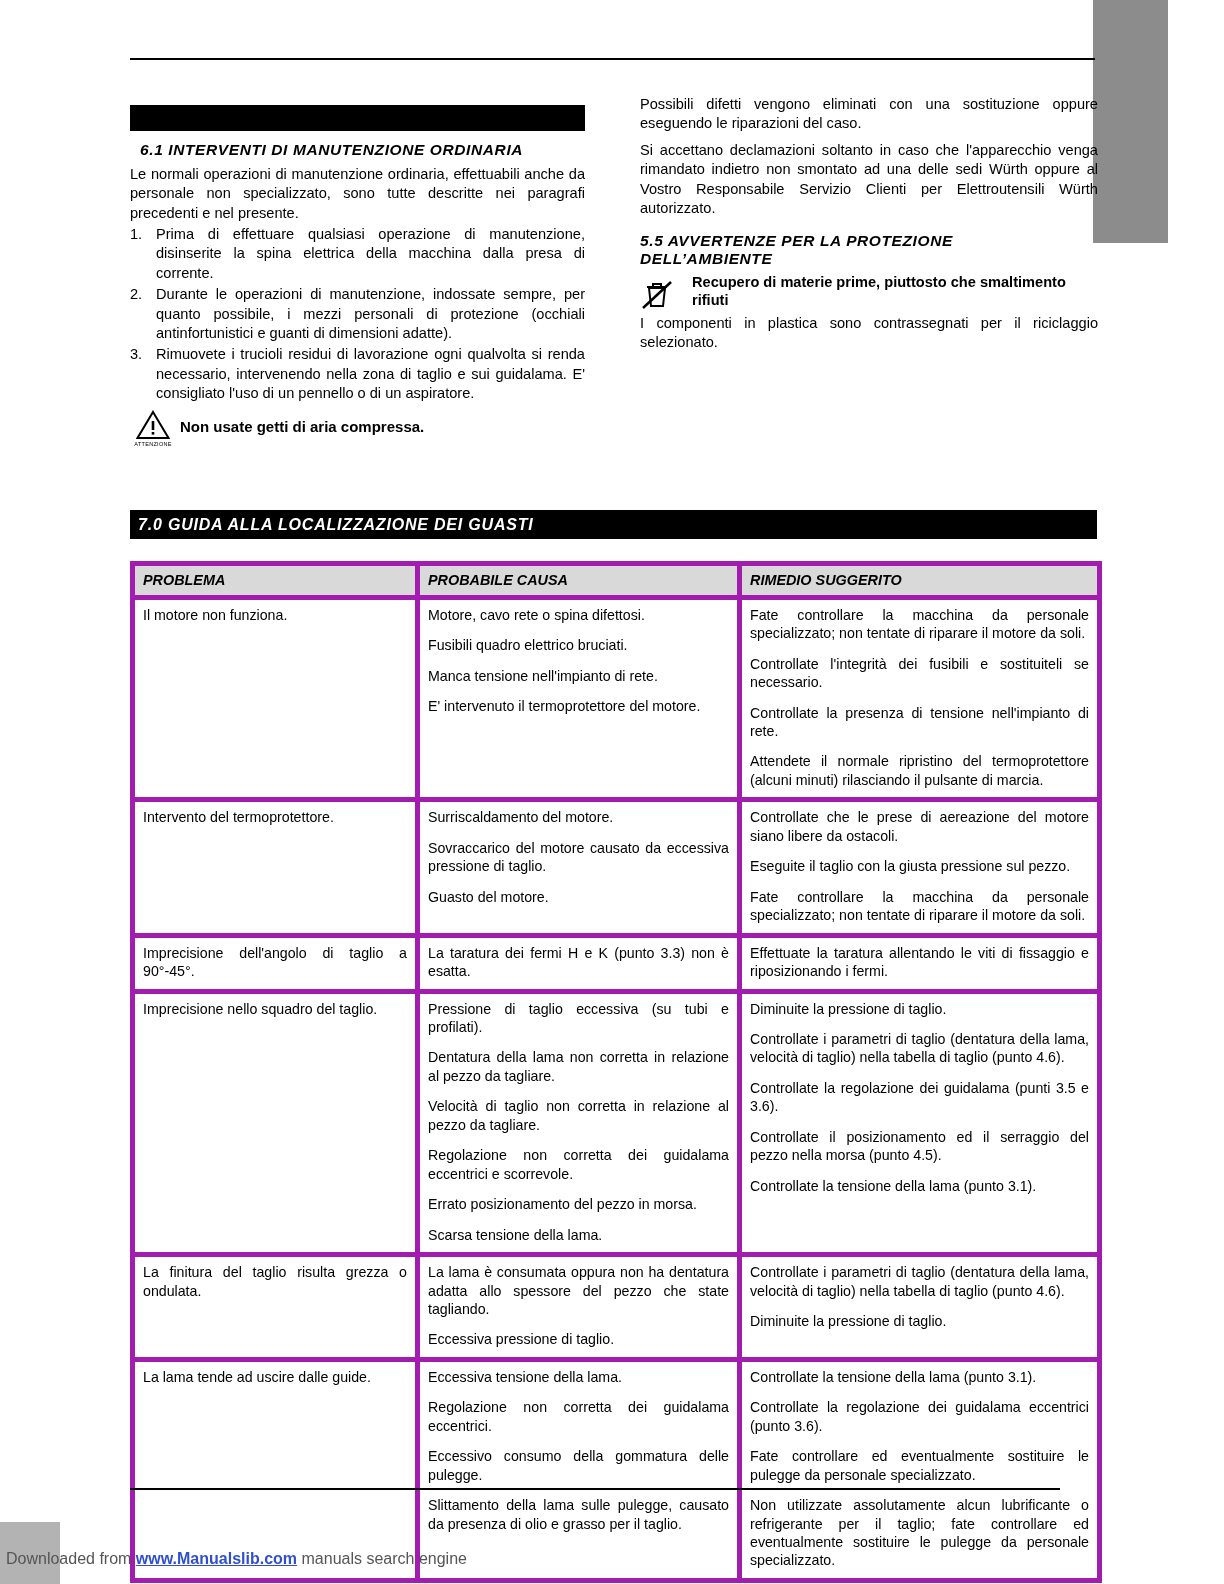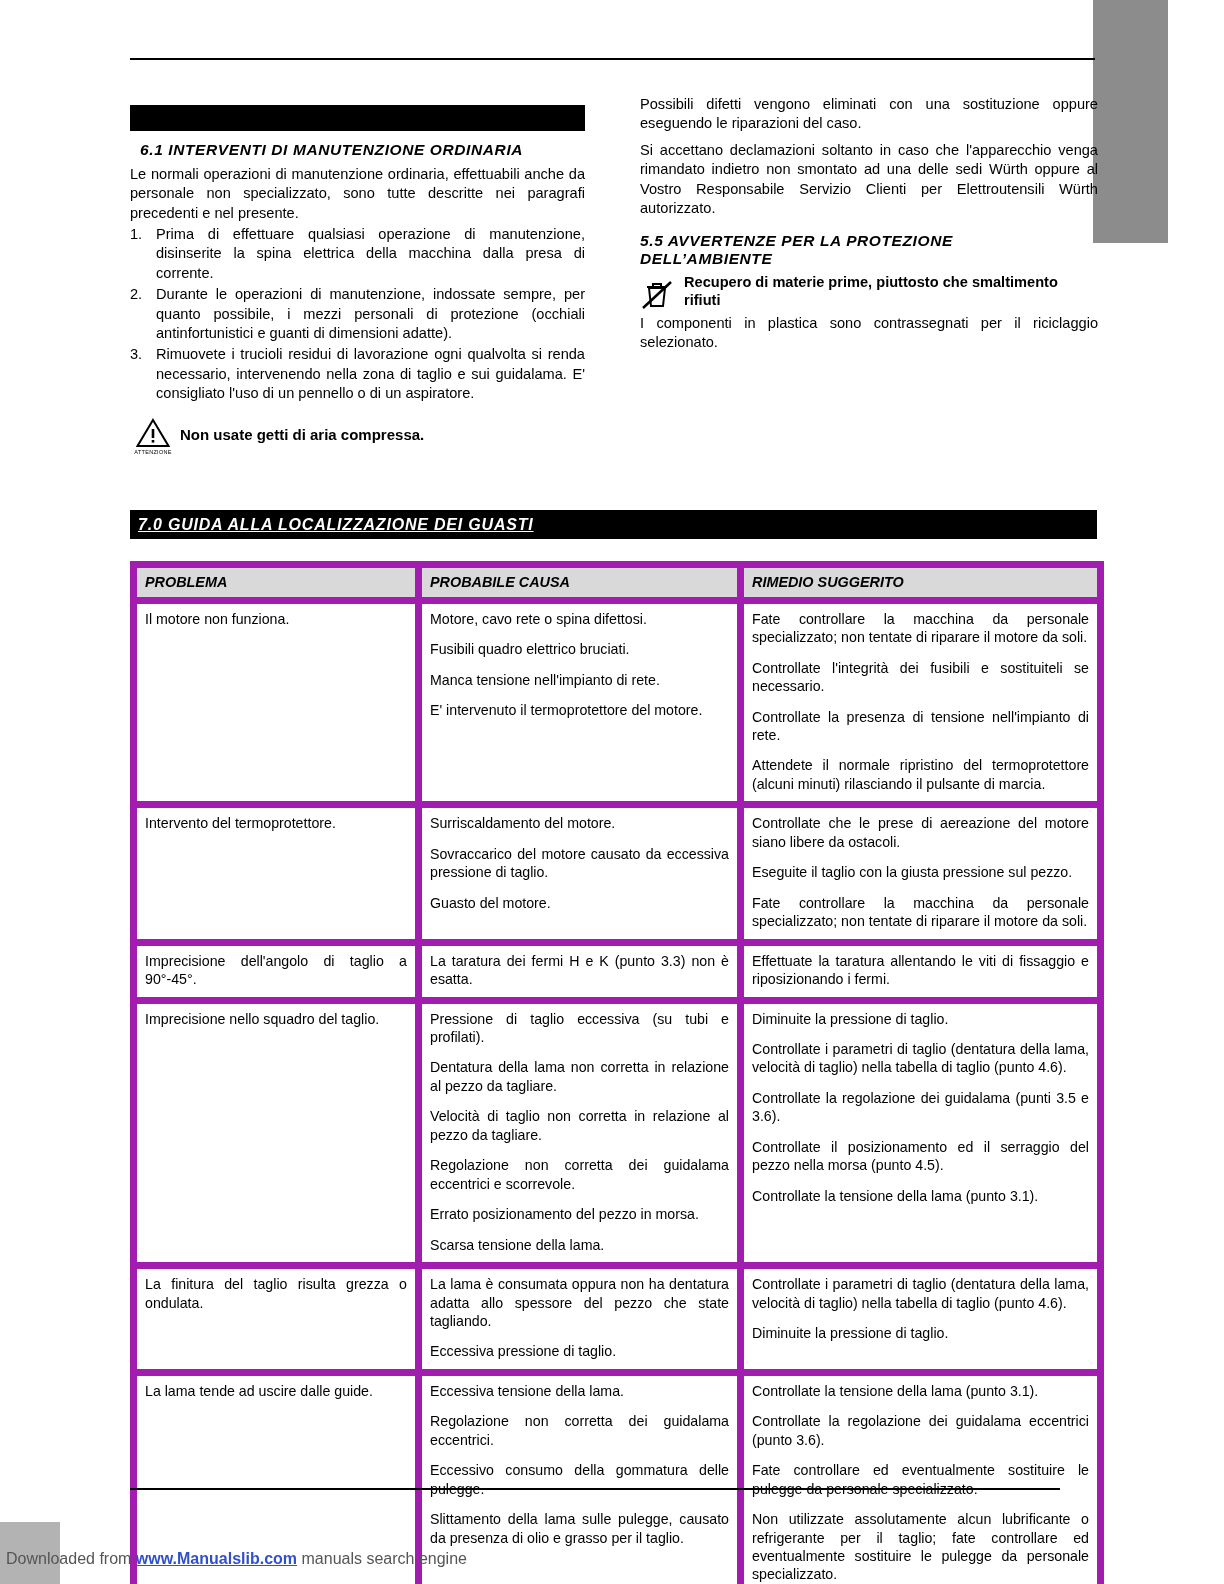--- a/index.html
+++ b/index.html
@@ -98,21 +98,21 @@
     text-align: justify;
   }
   ol.numlist li .num {
     position: absolute;
     left: 0;
     top: 0;
   }
   .warn-row {
     display: flex;
     align-items: flex-start;
-    margin-top: 14px;
+    margin-top: 6px;
   }
   .warn-icon {
     width: 46px;
     flex: 0 0 46px;
     text-align: center;
   }
   .warn-icon .tri {
     display: block;
     margin: 0 auto;
   }
@@ -124,20 +124,21 @@
   .warn-text {
     font-size: 15px;
     font-weight: bold;
     padding-top: 8px;
     padding-left: 4px;
   }
   .eco-row {
     display: flex;
     align-items: flex-start;
     margin-top: 2px;
+    gap: 8px;
   }
   .eco-icon {
     width: 40px;
     flex: 0 0 40px;
     padding-top: 6px;
   }
   .eco-head {
     font-size: 14.6px;
     font-weight: bold;
     line-height: 1.2;
@@ -155,33 +156,32 @@
     display: flex;
     align-items: center;
     padding-left: 8px;
     box-sizing: border-box;
   }
   .chapter-bar span {
     font-size: 16px;
     font-weight: bold;
     font-style: italic;
     letter-spacing: 0.8px;
-    text-decoration: underline;
   }
   
   table.guide {
     position: absolute;
     left: 130px;
     top: 561px;
     width: 967px;
     border-collapse: collapse;
     table-layout: fixed;
   }
   table.guide th, table.guide td {
-    border: 7px solid #a21caf;
+    border: 5px solid #a21caf;
     vertical-align: top;
     font-size: 14.2px;
     line-height: 1.3;
     padding: 6px 8px 8px 8px;
     text-align: justify;
     hyphens: auto;
   }
   table.guide thead th {
     background: #d9d9d9;
     font-weight: bold;

